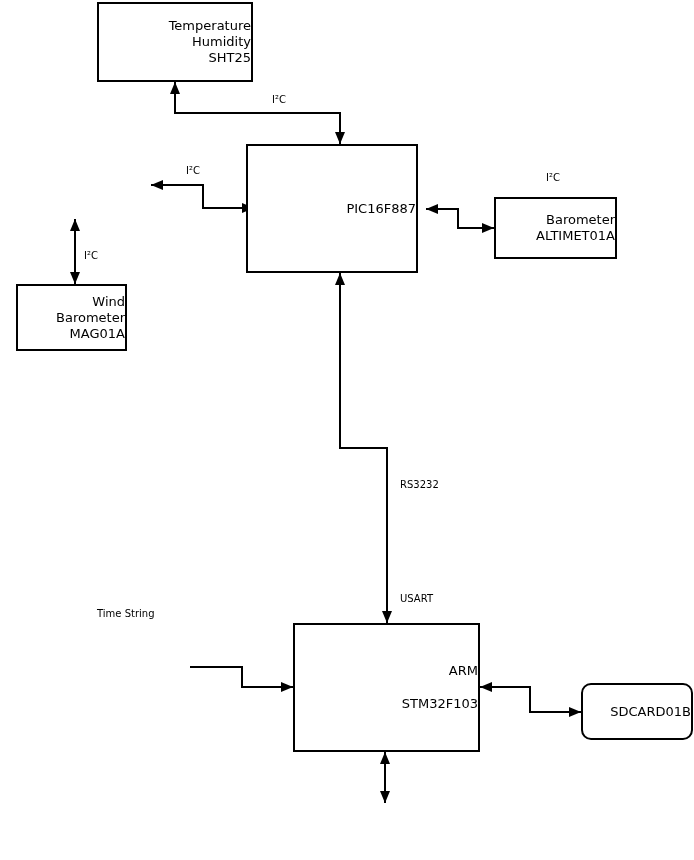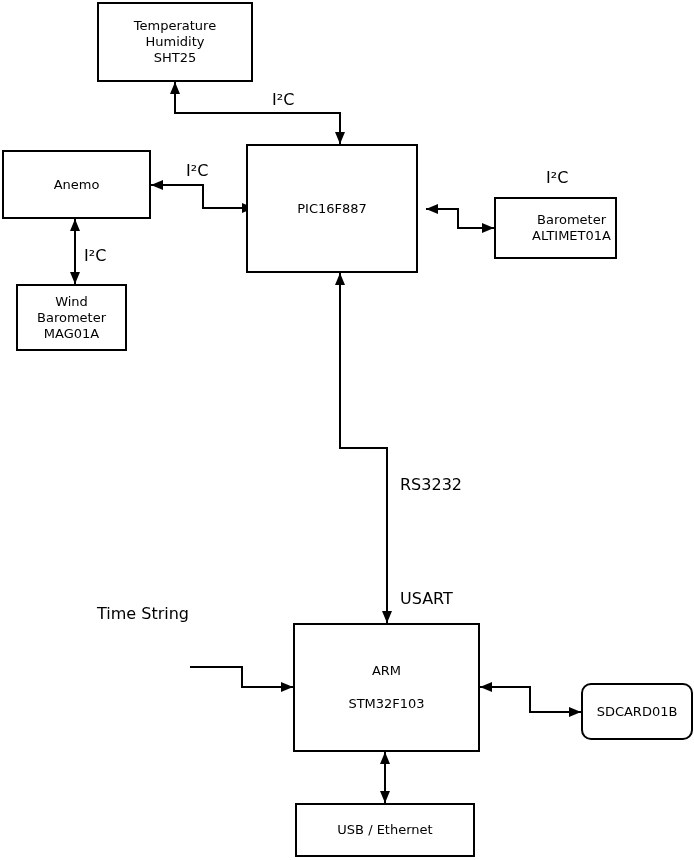--- a/index.html
+++ b/index.html
@@ -15,31 +15,31 @@
     background: #ffffff;
     overflow: hidden;
   }
   .box {
     position: absolute;
     box-sizing: border-box;
     border: 2px solid #000000;
     background: #ffffff;
     display: flex;
     flex-direction: column;
-    align-items: center;
+    align-items: flex-end;
     justify-content: center;
     text-align: center;
     font-size: 13px;
     line-height: 16px;
     color: #000000;
   }
   .box span { display: block; }
   .edge-label {
     position: absolute;
-    font-size: 16px;
+    font-size: 10px;
     line-height: 14px;
     color: #000000;
     white-space: nowrap;
   }
   #wires {
     position: absolute;
     left: 0;
     top: 0;
     width: 694px;
     height: 860px;
@@ -90,23 +90,20 @@
     <polyline points="480,687 530,687 530,712 581,712" marker-start="url(#ah)" marker-end="url(#ah)"></polyline>
     <polyline points="385,752 385,803" marker-start="url(#ah)" marker-end="url(#ah)"></polyline>
   </svg>
 
   <div class="box" id="box-temp">
     <span>Temperature</span>
     <span>Humidity</span>
     <span>SHT25</span>
   </div>
 
-  <div class="box" id="box-anemo">
-    <span>Anemo</span>
-  </div>
 
   <div class="box" id="box-wind">
     <span>Wind</span>
     <span>Barometer</span>
     <span>MAG01A</span>
   </div>
 
   <div class="box" id="box-pic">
     <span>PIC16F887</span>
   </div>
@@ -119,23 +116,20 @@
 
   <div class="box" id="box-arm">
     <span>ARM</span>
     <span class="line-gap">STM32F103</span>
   </div>
 
   <div class="box" id="box-sdcard">
     <span>SDCARD01B</span>
   </div>
 
-  <div class="box" id="box-usb">
-    <span>USB / Ethernet</span>
-  </div>
 
   <div class="edge-label" id="lbl-i2c-temp">I²C</div>
   <div class="edge-label" id="lbl-i2c-anemo">I²C</div>
   <div class="edge-label" id="lbl-i2c-baro">I²C</div>
   <div class="edge-label" id="lbl-i2c-wind">I²C</div>
   <div class="edge-label" id="lbl-rs3232">RS3232</div>
   <div class="edge-label" id="lbl-usart">USART</div>
   <div class="edge-label" id="lbl-time">Time String</div>
 
 </div>

